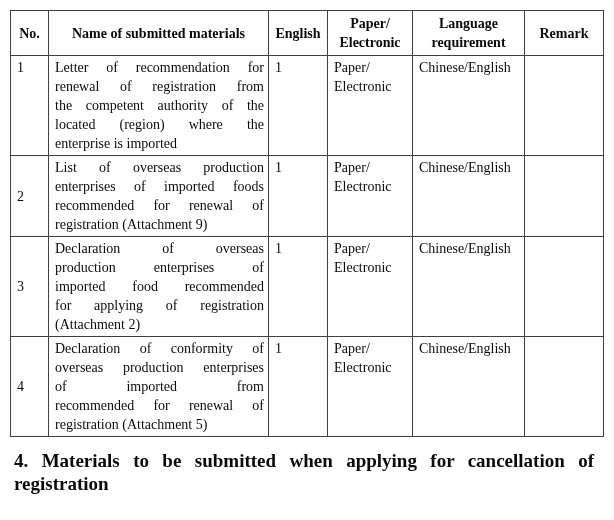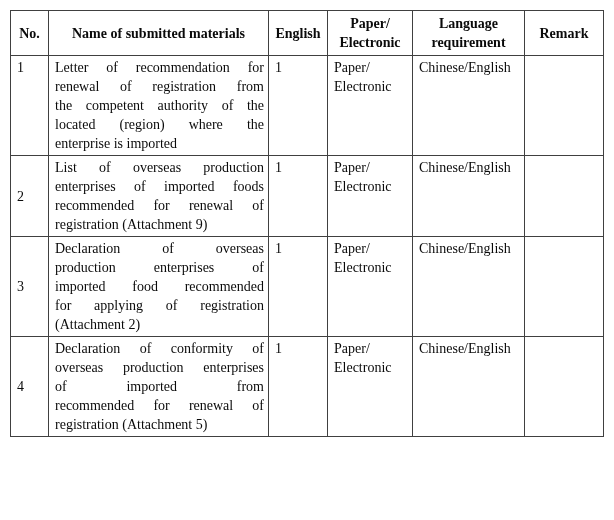--- a/index.html
+++ b/index.html
@@ -176,14 +176,18 @@
         <td class="format">
             <div class="jline">Paper/</div>
             <div class="jline">Electronic</div>
           </td>
         <td class="language">Chinese/English</td>
         <td class="remark"></td>
       </tr>
     </tbody>
   </table>
 
+  <div class="section-heading">
+      <div class="jline">4. Materials to be submitted when applying for cancellation of</div>
+      <div class="jline">registration</div>
+    </div>
 
 </div>
 
 </body></html>

